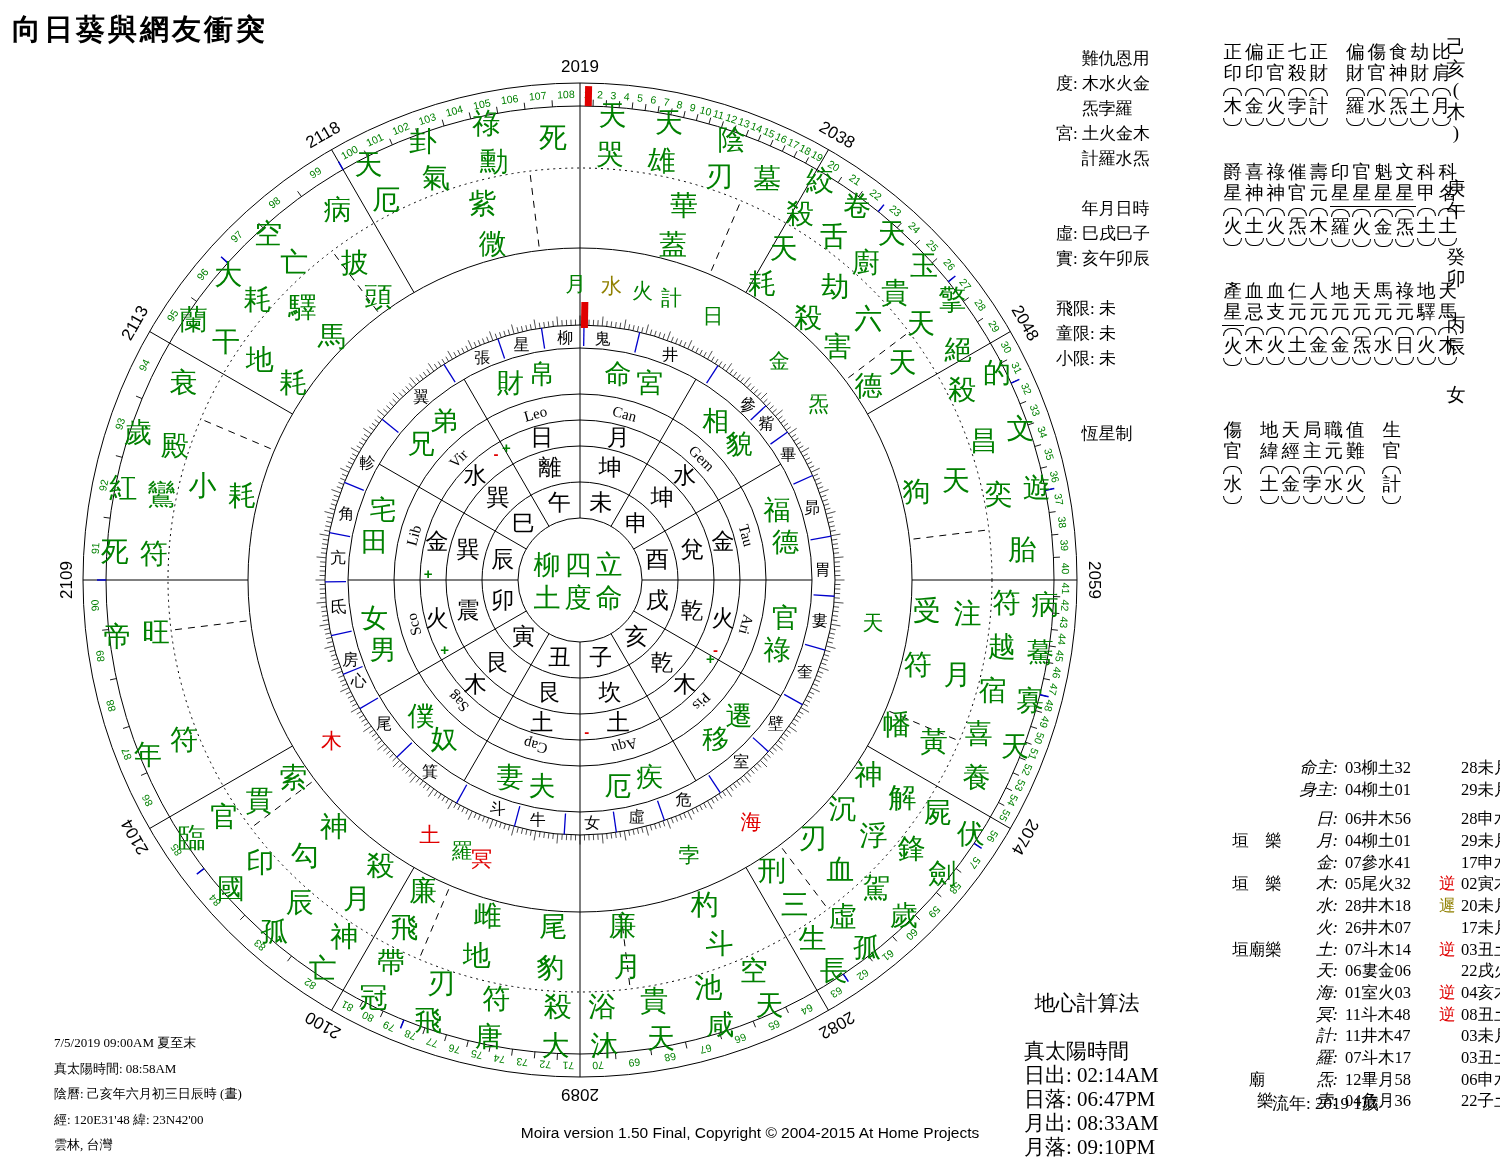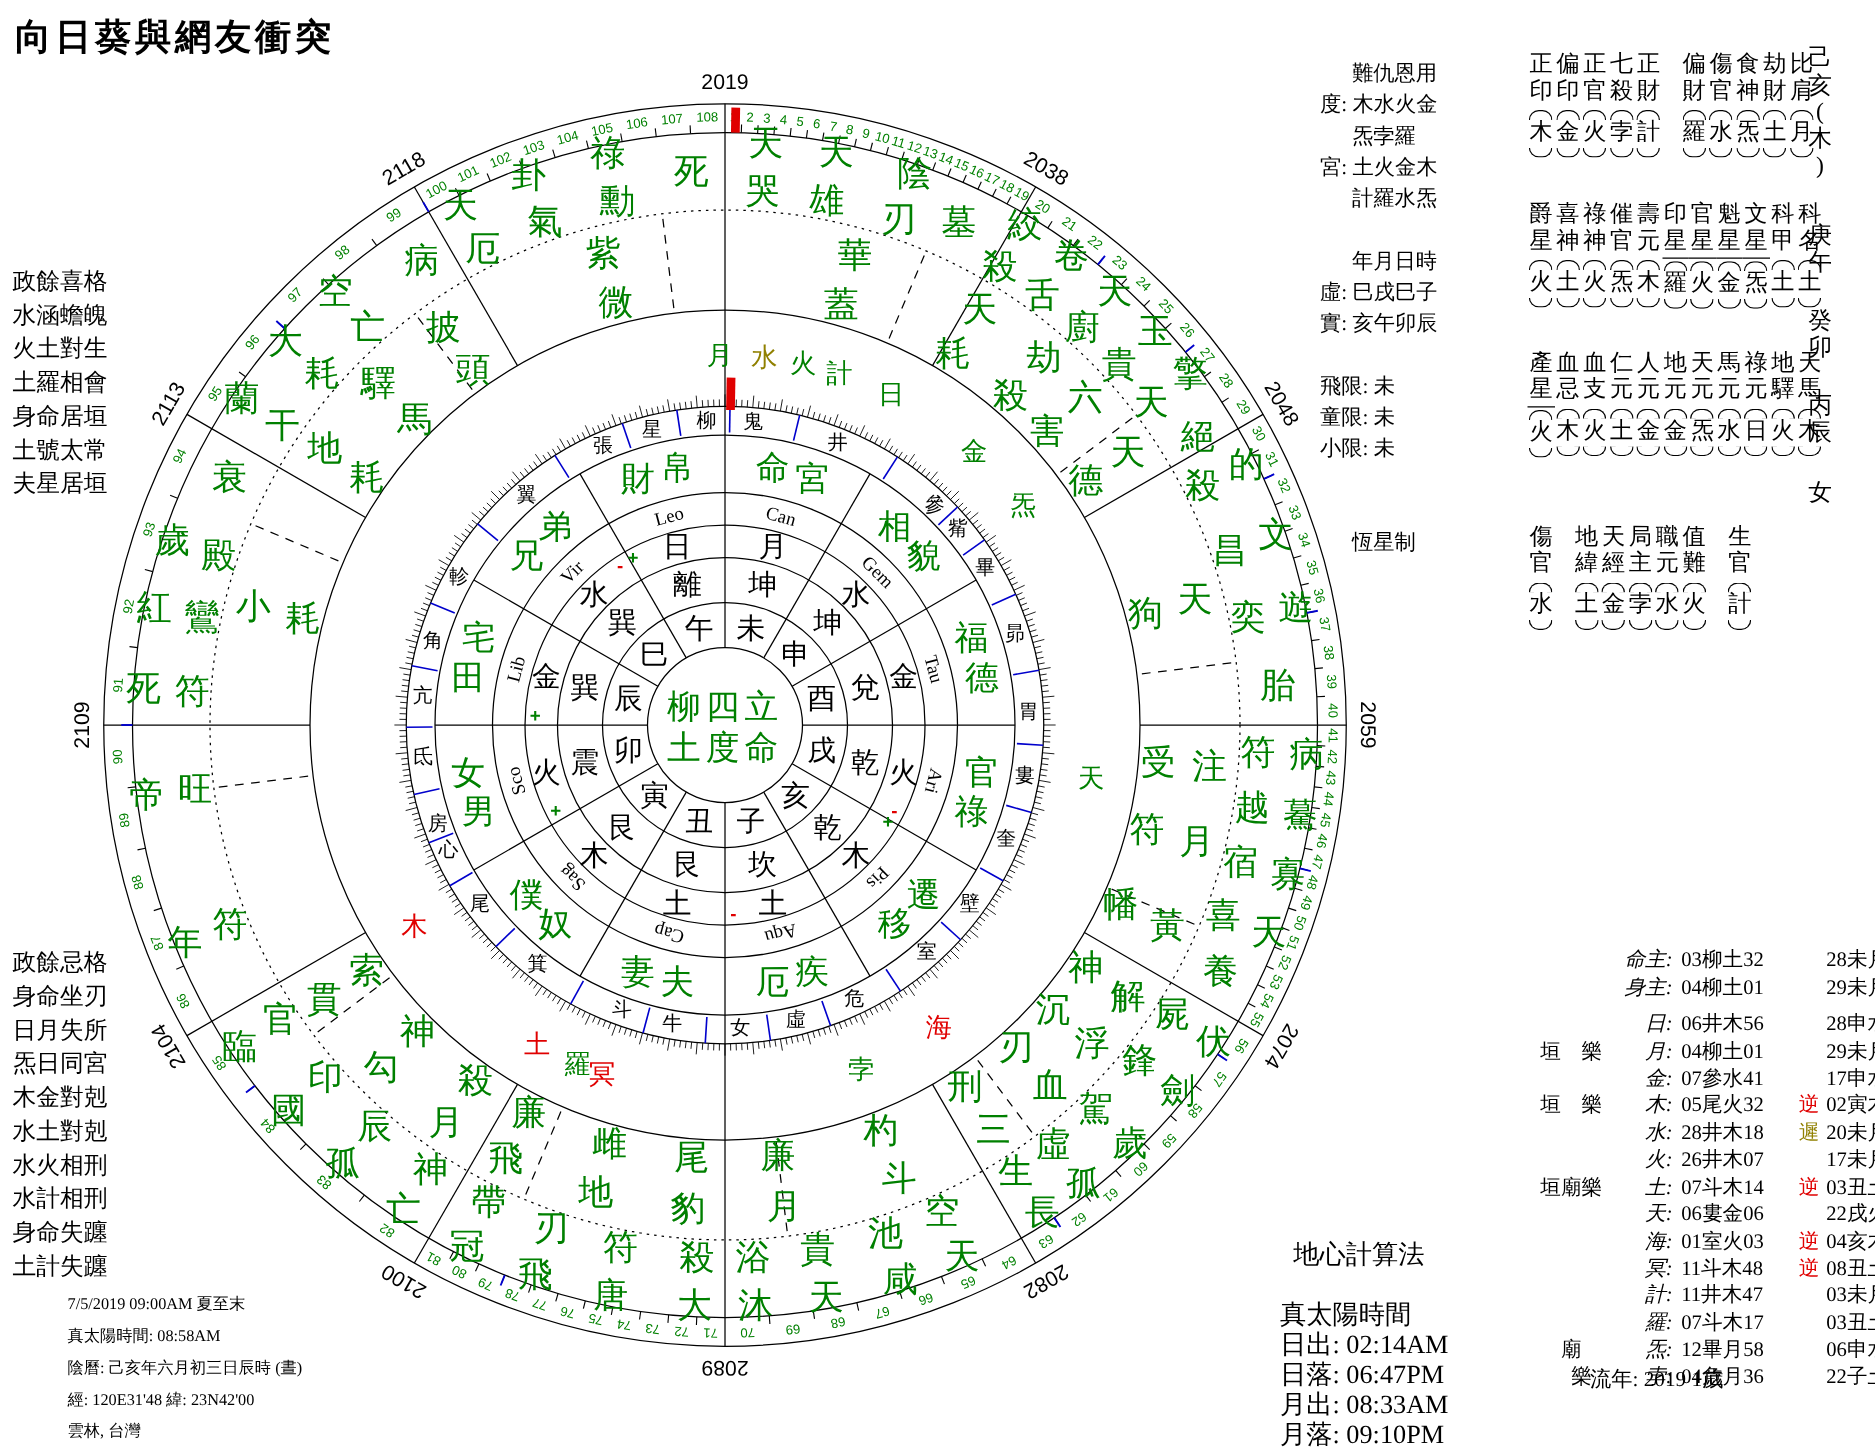--- a/index.html
+++ b/index.html
@@ -37,46 +37,21 @@
   .red{color:#e00000;}
   .olive{color:#908000;}
   .line{min-height:1em;}
 </style>
 </head>
 <body>
 
 <div class="page">
   <div class="title cjk">向日葵與網友衝突</div>
 
-  <div class="notes tl cjk">
-    <div class="line">政餘喜格</div>
-    <div>
-        <div class="line">水涵蟾魄</div>
-        <div class="line">火土對生</div>
-        <div class="line">土羅相會</div>
-        <div class="line">身命居垣</div>
-        <div class="line">土號太常</div>
-        <div class="line">夫星居垣</div>
-      </div>
-  </div>
 
-  <div class="notes bl cjk">
-    <div class="line">政餘忌格</div>
-    <div>
-        <div class="line">身命坐刃</div>
-        <div class="line">日月失所</div>
-        <div class="line">炁日同宮</div>
-        <div class="line">木金對剋</div>
-        <div class="line">水土對剋</div>
-        <div class="line">水火相刑</div>
-        <div class="line">水計相刑</div>
-        <div class="line">身命失躔</div>
-        <div class="line">土計失躔</div>
-      </div>
-  </div>
 
   <div class="birth cjk">
       <div class="line">7/5/2019 09:00AM 夏至末</div>
       <div class="line">真太陽時間: 08:58AM</div>
       <div class="line">陰曆: 己亥年六月初三日辰時 (晝)</div>
       <div class="line">經: 120E31'48   緯: 23N42'00</div>
       <div class="line">雲林, 台灣</div>
     </div>
 
   <svg id="wheel" width="1160" height="1160" viewBox="0 0 1160 1160">
@@ -1438,13 +1413,14 @@
         <div class="plabel">孛:</div>
         <div class="v1">04危月36</div>
         <div class="mk"></div>
         <div class="v2">22子土54+</div>
       </div>
     </div>
 
   <div class="calc cjk"><div class="line">  地心計算法</div><div class="line">&nbsp;</div><div class="line">真太陽時間</div><div class="line">日出: 02:14AM</div><div class="line">日落: 06:47PM</div><div class="line">月出: 08:33AM</div><div class="line">月落: 09:10PM</div></div>
   <div class="annual cjk">流年: 2019  1歲</div>
 
+  <div class="footer">Moira version 1.50 Final, Copyright © 2004-2015 At Home Projects</div>
 </div>
 
 </body></html>

